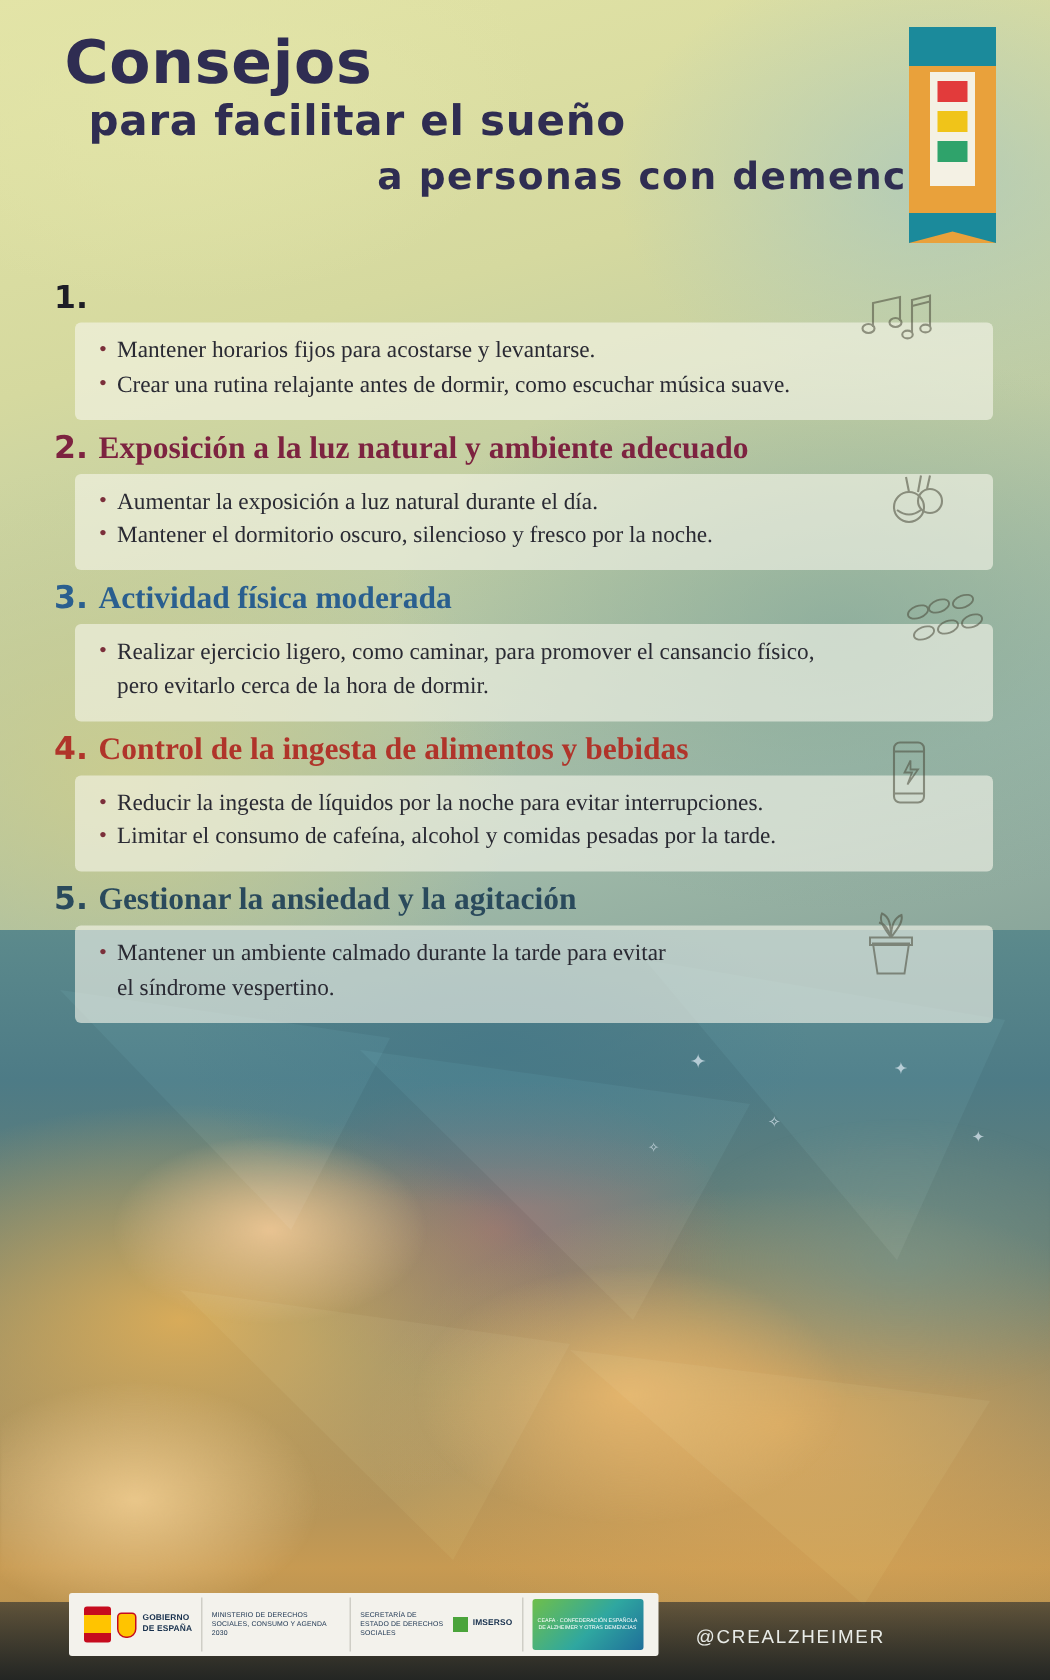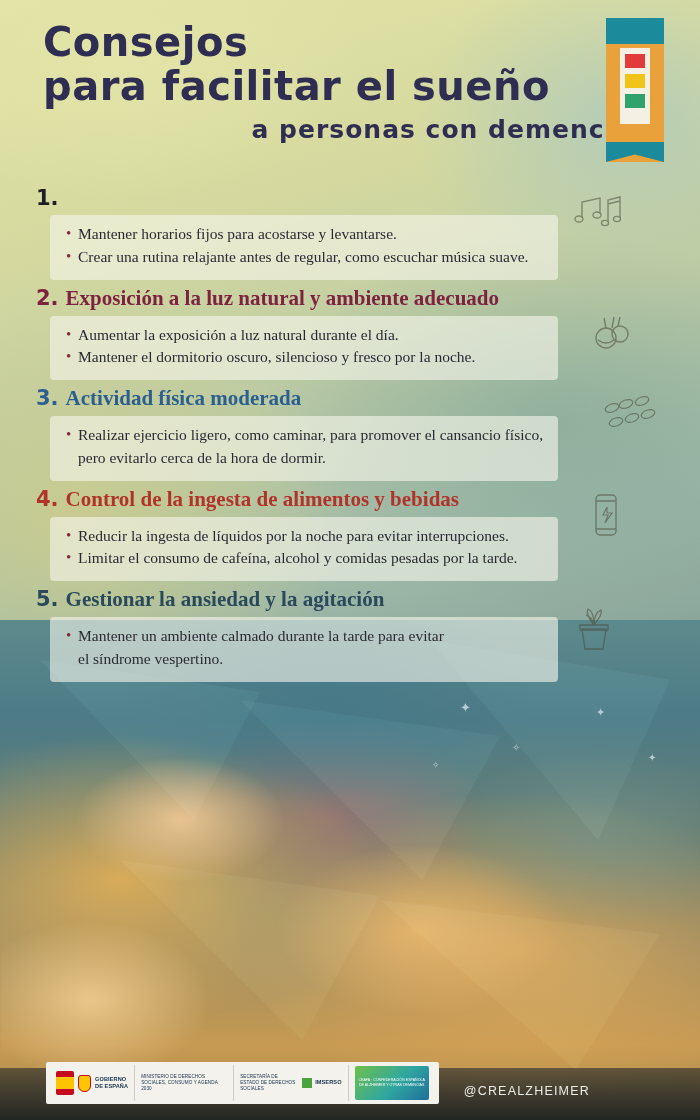--- a/index.html
+++ b/index.html
@@ -62,21 +62,21 @@
     position: absolute; left: 43px; top: 22px; width: 600px;
   }
   .t1, .t2, .t3 {
     font-family: "DejaVu Sans", sans-serif;
     font-weight: bold;
     color: #2f2d52;
     letter-spacing: .5px;
     line-height: 1.04;
   }
   .t1 { font-size: 40px; }
-  .t2 { font-size: 40px; margin-top: 2px; }
+  .t2 { font-size: 28px; margin-top: 2px; margin-left: 16px; }
   .t3 { font-size: 25px; margin-top: 10px; letter-spacing: 1px; text-align: right; }
 
   .bookmark {
     position: absolute; right: 36px; top: 18px;
     width: 58px; height: 144px;
   }
   .bm-col { position: absolute; left: 0; top: 0; width: 58px; height: 144px; }
   .bm-seg { position: absolute; left: 0; width: 58px; }
   .bm-tail {
     position: absolute; left: 0; bottom: -0px; width: 58px; height: 20px;
@@ -99,21 +99,21 @@
   .tip-num {
     font-family: "DejaVu Sans", sans-serif;
     font-weight: bold; font-size: 21px;
   }
   .tip-title {
     font-family: "Liberation Serif", serif;
     font-weight: bold; font-size: 21px;
   }
   .tip-body {
     margin: 5px 0 0 14px;
-    width: 508px;
+    width: 612px;
     background: rgba(246,245,234,.62);
     border-radius: 4px;
     padding: 9px 14px 10px 16px;
   }
   .blist { list-style: none; }
   .blist li {
     position: relative;
     font-family: "Liberation Serif", serif;
     font-size: 15.5px;
     color: #2a2a33;
@@ -252,21 +252,21 @@
           <ellipse cx="27" cy="27" rx="4" ry="3"></ellipse>
           <path d="M38 34 L38 12 L50 9 L50 30"></path>
           <ellipse cx="35" cy="35" rx="3.5" ry="2.6"></ellipse>
           <ellipse cx="47" cy="31" rx="3.5" ry="2.6"></ellipse>
           <path d="M38 16 L50 13"></path>
         </svg>
       </div>
       <div class="tip-body">
         <ul class="blist">
           <li>Mantener horarios fijos para acostarse y levantarse.</li>
-          <li>Crear una rutina relajante antes de regular, como escuchar música suave.</li>
+          <li>Crear una rutina relajante antes de dormir, como escuchar música suave.</li>
         </ul>
       </div>
     </div>
 
     <div class="tip c2">
       <div class="tip-head">
         <span class="tip-num">2.</span>
         <span class="tip-title">Exposición a la luz natural y ambiente adecuado</span>
       </div>
       <div class="tip-icon" style="right:60px;top:22px;">

